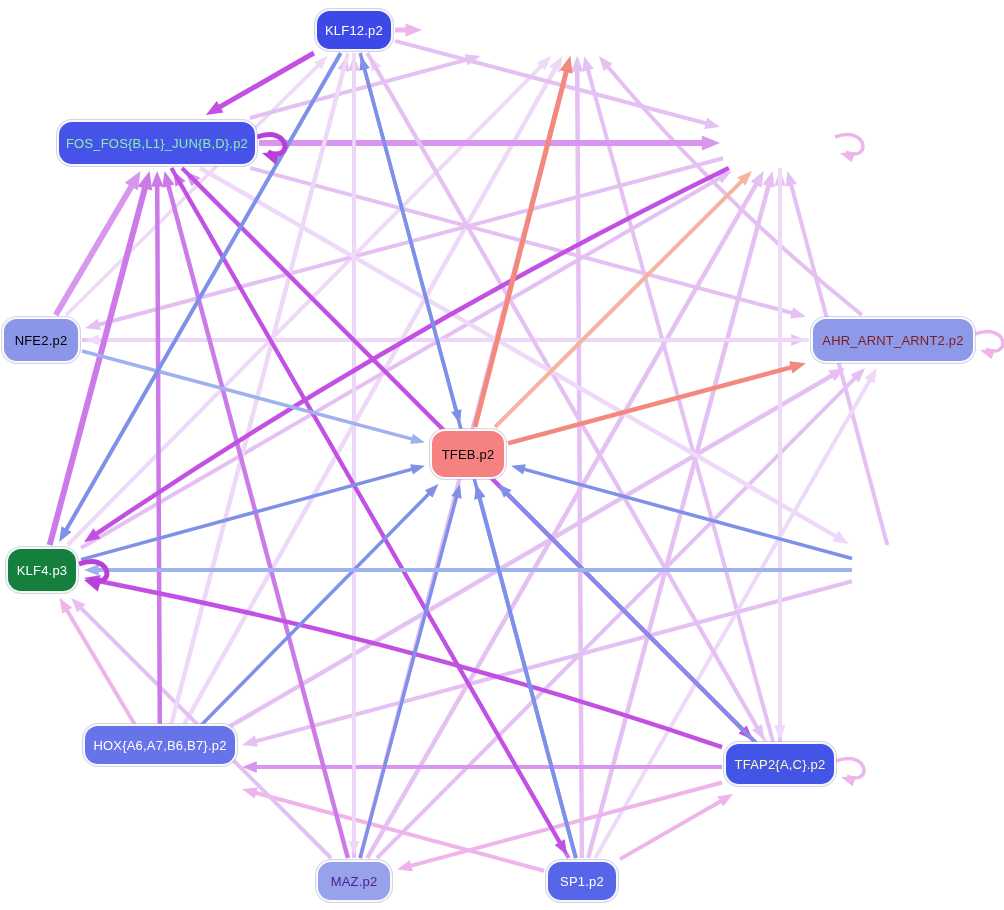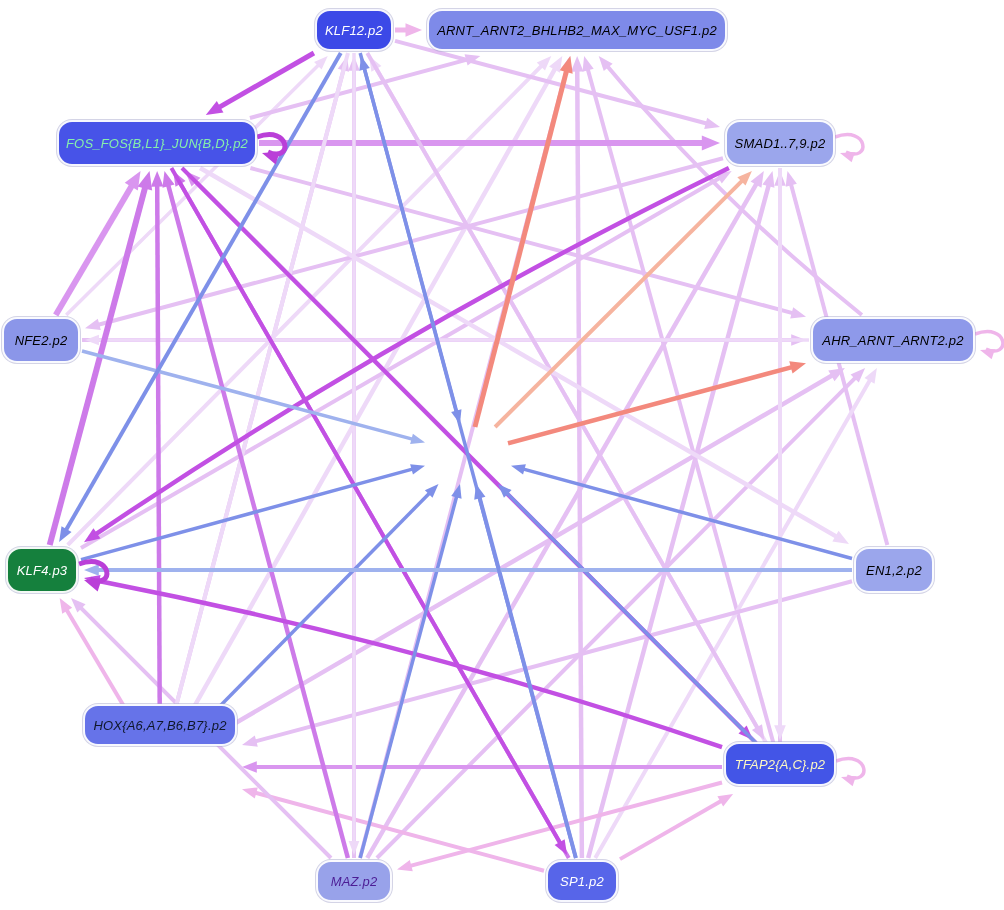--- a/index.html
+++ b/index.html
@@ -1,18 +1,18 @@
 <!DOCTYPE html>
 <html><head>
 <meta charset="utf-8">
 <style>
   html,body{margin:0;padding:0;background:#ffffff;}
   body{width:1004px;height:910px;overflow:hidden;position:relative;
        font-family:"Liberation Sans", sans-serif;}
-  #graph-wrap{position:absolute;left:0;top:0;width:1004px;height:910px;font-style:italic;}
+  #graph-wrap{position:absolute;left:0;top:0;width:1004px;height:910px;}
   #edge-layer{position:absolute;left:0;top:0;z-index:1;}
   .node{position:absolute;z-index:2;display:flex;align-items:center;justify-content:center;
         border-radius:15px;font-size:13px;letter-spacing:.2px;white-space:nowrap;
         border:2px solid rgba(255,255,255,.95);
         box-shadow:0 0 0 1px rgba(160,160,200,.45);
         cursor:pointer;user-select:none;}
 </style>
 </head>
 <body>
 
@@ -150,24 +150,22 @@
       <polygon points="84,580 101.76011081853157,578.6890981297298 97.64627356756661,591.4419936077212" fill="#ba3fd8"></polygon>
       <path d="M835,137 C869,125 871,163 846,152" stroke="#efb5ea" stroke-width="3.5" fill="none"></path>
       <polygon points="840,153 854.9188000903464,152.19104767490353 851.6338703451729,162.3743298849414" fill="#efb5ea"></polygon>
       <path d="M975,334 C1009,322 1011,360 986,349" stroke="#efb5ea" stroke-width="3.5" fill="none"></path>
       <polygon points="980,350 994.9188000903464,349.19104767490353 991.6338703451729,359.3743298849414" fill="#efb5ea"></polygon>
       <path d="M836,761 C870,749 872,787 847,776" stroke="#efb5ea" stroke-width="3.5" fill="none"></path>
       <polygon points="841,777 855.9188000903464,776.1910476749035 852.6338703451729,786.3743298849415" fill="#efb5ea"></polygon>
     </svg>
 
   <div class="node" style="left: 315px; top: 9px; width: 74px; height: 38px; background: rgb(60, 73, 231); color: rgb(255, 255, 255);">KLF12.p2</div>
-  <div class="node" style="left: 427px; top: 9px; width: 296px; height: 38px; background: rgb(126, 138, 233); color: rgb(0, 0, 0);">ARNT_ARNT2_BHLHB2_MAX_MYC_USF1.p2</div>
   <div class="node" style="left: 57px; top: 120px; width: 196px; height: 42px; background: rgb(71, 83, 232); color: #86efac;">FOS_FOS{B,L1}_JUN{B,D}.p2</div>
-  <div class="node" style="left: 725px; top: 120px; width: 106px; height: 42px; background: rgb(155, 166, 236); color: rgb(0, 0, 0);">SMAD1..7,9.p2</div>
   <div class="node" style="left: 2px; top: 317px; width: 74px; height: 42px; background: rgb(139, 150, 233); color: rgb(0, 0, 0); text-align: right;">NFE2.p2</div>
-  <div class="node" style="left: 811px; top: 317px; width: 160px; height: 42px; background: rgb(142, 153, 234); color: #000000;">AHR_ARNT_ARNT2.p2</div>
+  <div class="node" style="left: 811px; top: 317px; width: 160px; height: 42px; background: rgb(142, 153, 234); color: #7f1d1d;">AHR_ARNT_ARNT2.p2</div>
+  <div class="node" style="left: 430px; top: 429px; width: 72px; height: 46px; background: rgb(245, 129, 129); color: rgb(0, 0, 0);">TFEB.p2</div>
   <div class="node" style="left: 6px; top: 547px; width: 68px; height: 42px; background: #15803d; color: rgb(255, 255, 255);">KLF4.p3</div>
-  <div class="node" style="left: 854px; top: 547px; width: 76px; height: 42px; background: rgb(155, 166, 236); color: rgb(0, 0, 0);">EN1,2.p2</div>
-  <div class="node" style="left: 83px; top: 704px; width: 150px; height: 38px; background: rgb(102, 115, 233); color: #0f172a;">HOX{A6,A7,B6,B7}.p2</div>
+  <div class="node" style="left: 83px; top: 724px; width: 150px; height: 38px; background: rgb(102, 115, 233); color: #ffffff;">HOX{A6,A7,B6,B7}.p2</div>
   <div class="node" style="left: 724px; top: 742px; width: 108px; height: 40px; background: rgb(67, 85, 231); color: #fef9c3;">TFAP2{A,C}.p2</div>
   <div class="node" style="left: 316px; top: 860px; width: 72px; height: 38px; background: rgb(152, 162, 234); color: #4c1d95;">MAZ.p2</div>
   <div class="node" style="left: 546px; top: 860px; width: 68px; height: 38px; background: rgb(87, 101, 233); color: #ffffff;">SP1.p2</div>
 </div>
 
 </body></html>

